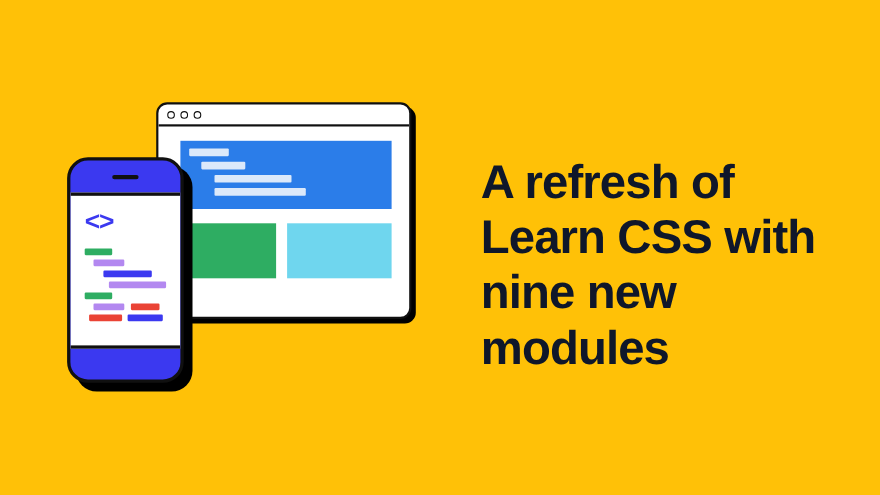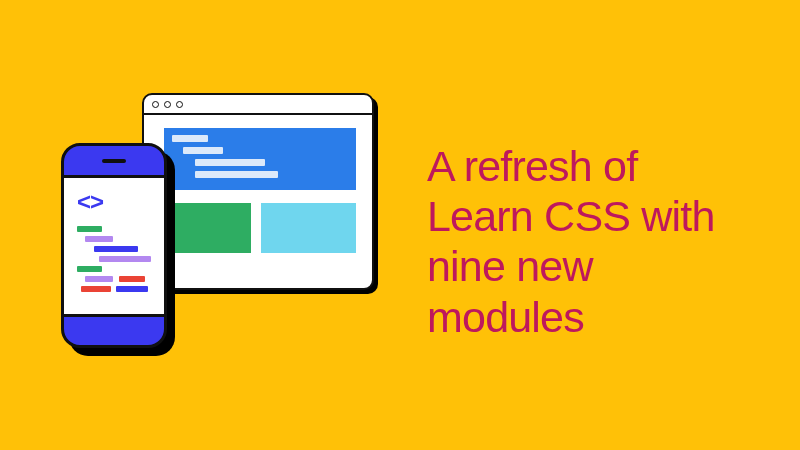--- a/index.html
+++ b/index.html
@@ -180,27 +180,27 @@
   }
   .code-line {
     position: absolute;
     height: 6px;
     border-radius: 1px;
   }
 
   
   .headline {
     position: absolute;
-    left: 427px;
+    left: 437px;
     top: 112px;
     width: 350px;
-    color: #be185d;
+    color: #0f172a;
     font-family: "Liberation Sans", sans-serif;
     font-size: 43px;
-    font-weight: normal;
+    font-weight: bold;
     line-height: 1.17;
     letter-spacing: -0.8px;
     white-space: pre-line;
   }
 </style>
 </head>
 <body>
 
 <div class="banner">
 

